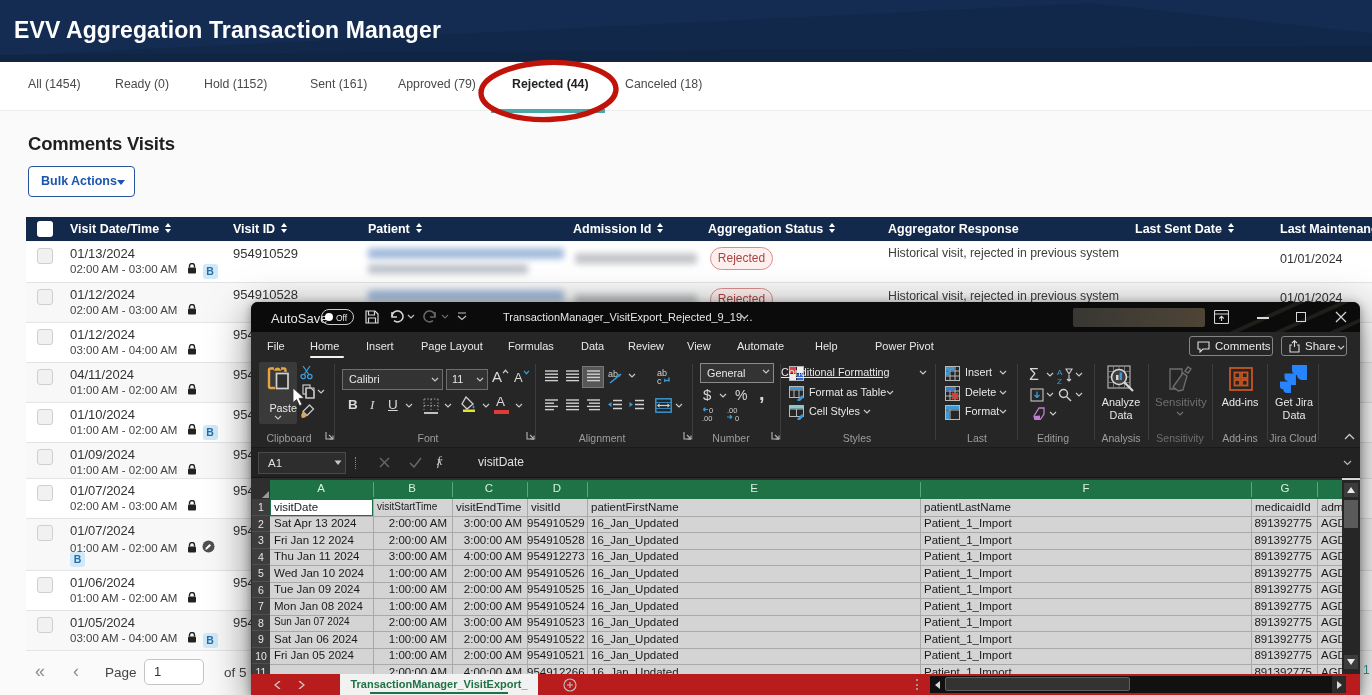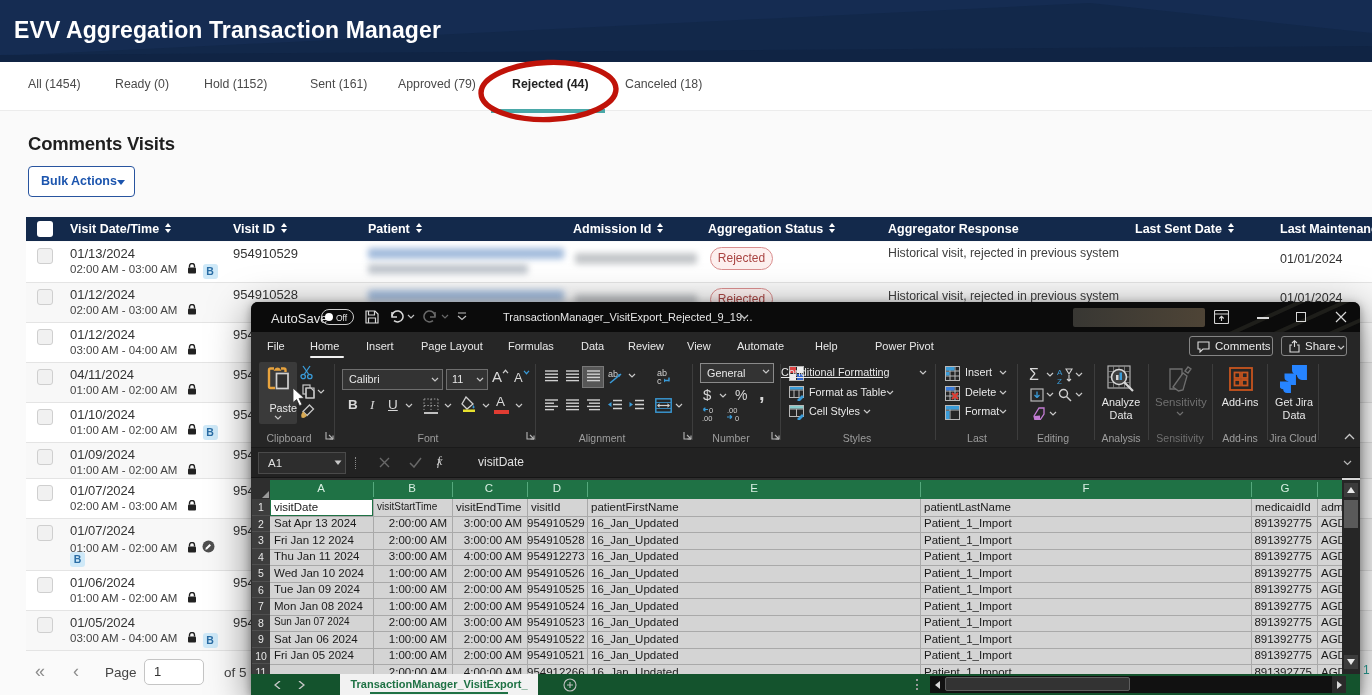--- a/index.html
+++ b/index.html
@@ -53,21 +53,21 @@
   .w { color:#e6e6e6; }
   #mbar { left:0; top:30px; width:1109px; height:28px; background:#262626; }
   .mi { top:0; height:28px; line-height:28px; font-size:11px; color:#e8e8e8; white-space:nowrap; }
   #ribbon { left:0; top:58px; width:1109px; height:88px; background:#262626; border-bottom:1px solid #1a1a1a; }
   .gdiv { top:4px; width:1px; height:76px; background:#3d3d3d; }
   .glab { top:72px; font-size:10.5px; color:#9d9d9d; white-space:nowrap; transform:translateX(-50%); }
   .rtxt { font-size:10.8px; color:#e8e8e8; white-space:nowrap; }
   .gray { color:#6f6f6f; }
   #fbar { left:0; top:146px; width:1109px; height:30px; background:#222; border-bottom:1px solid #151515; }
   #grid { left:0; top:176px; width:1109px; height:196px; background:#d6d6d6; overflow:hidden; }
-  #stabs { left:0; top:372px; width:1109px; height:21px; background:#14532d; }
+  #stabs { left:0; top:372px; width:1109px; height:21px; background:#b91c1c; }
 </style>
 </head>
 <body>
 <div class="a" id="hdr">
   <div class="band2"></div>
     <div class="band3"></div>
   <h1>EVV Aggregation Transaction Manager</h1>
 </div>
 <div class="a" id="tabbar">
   <span class="tab" style="left:28px;">All (1454)</span>

